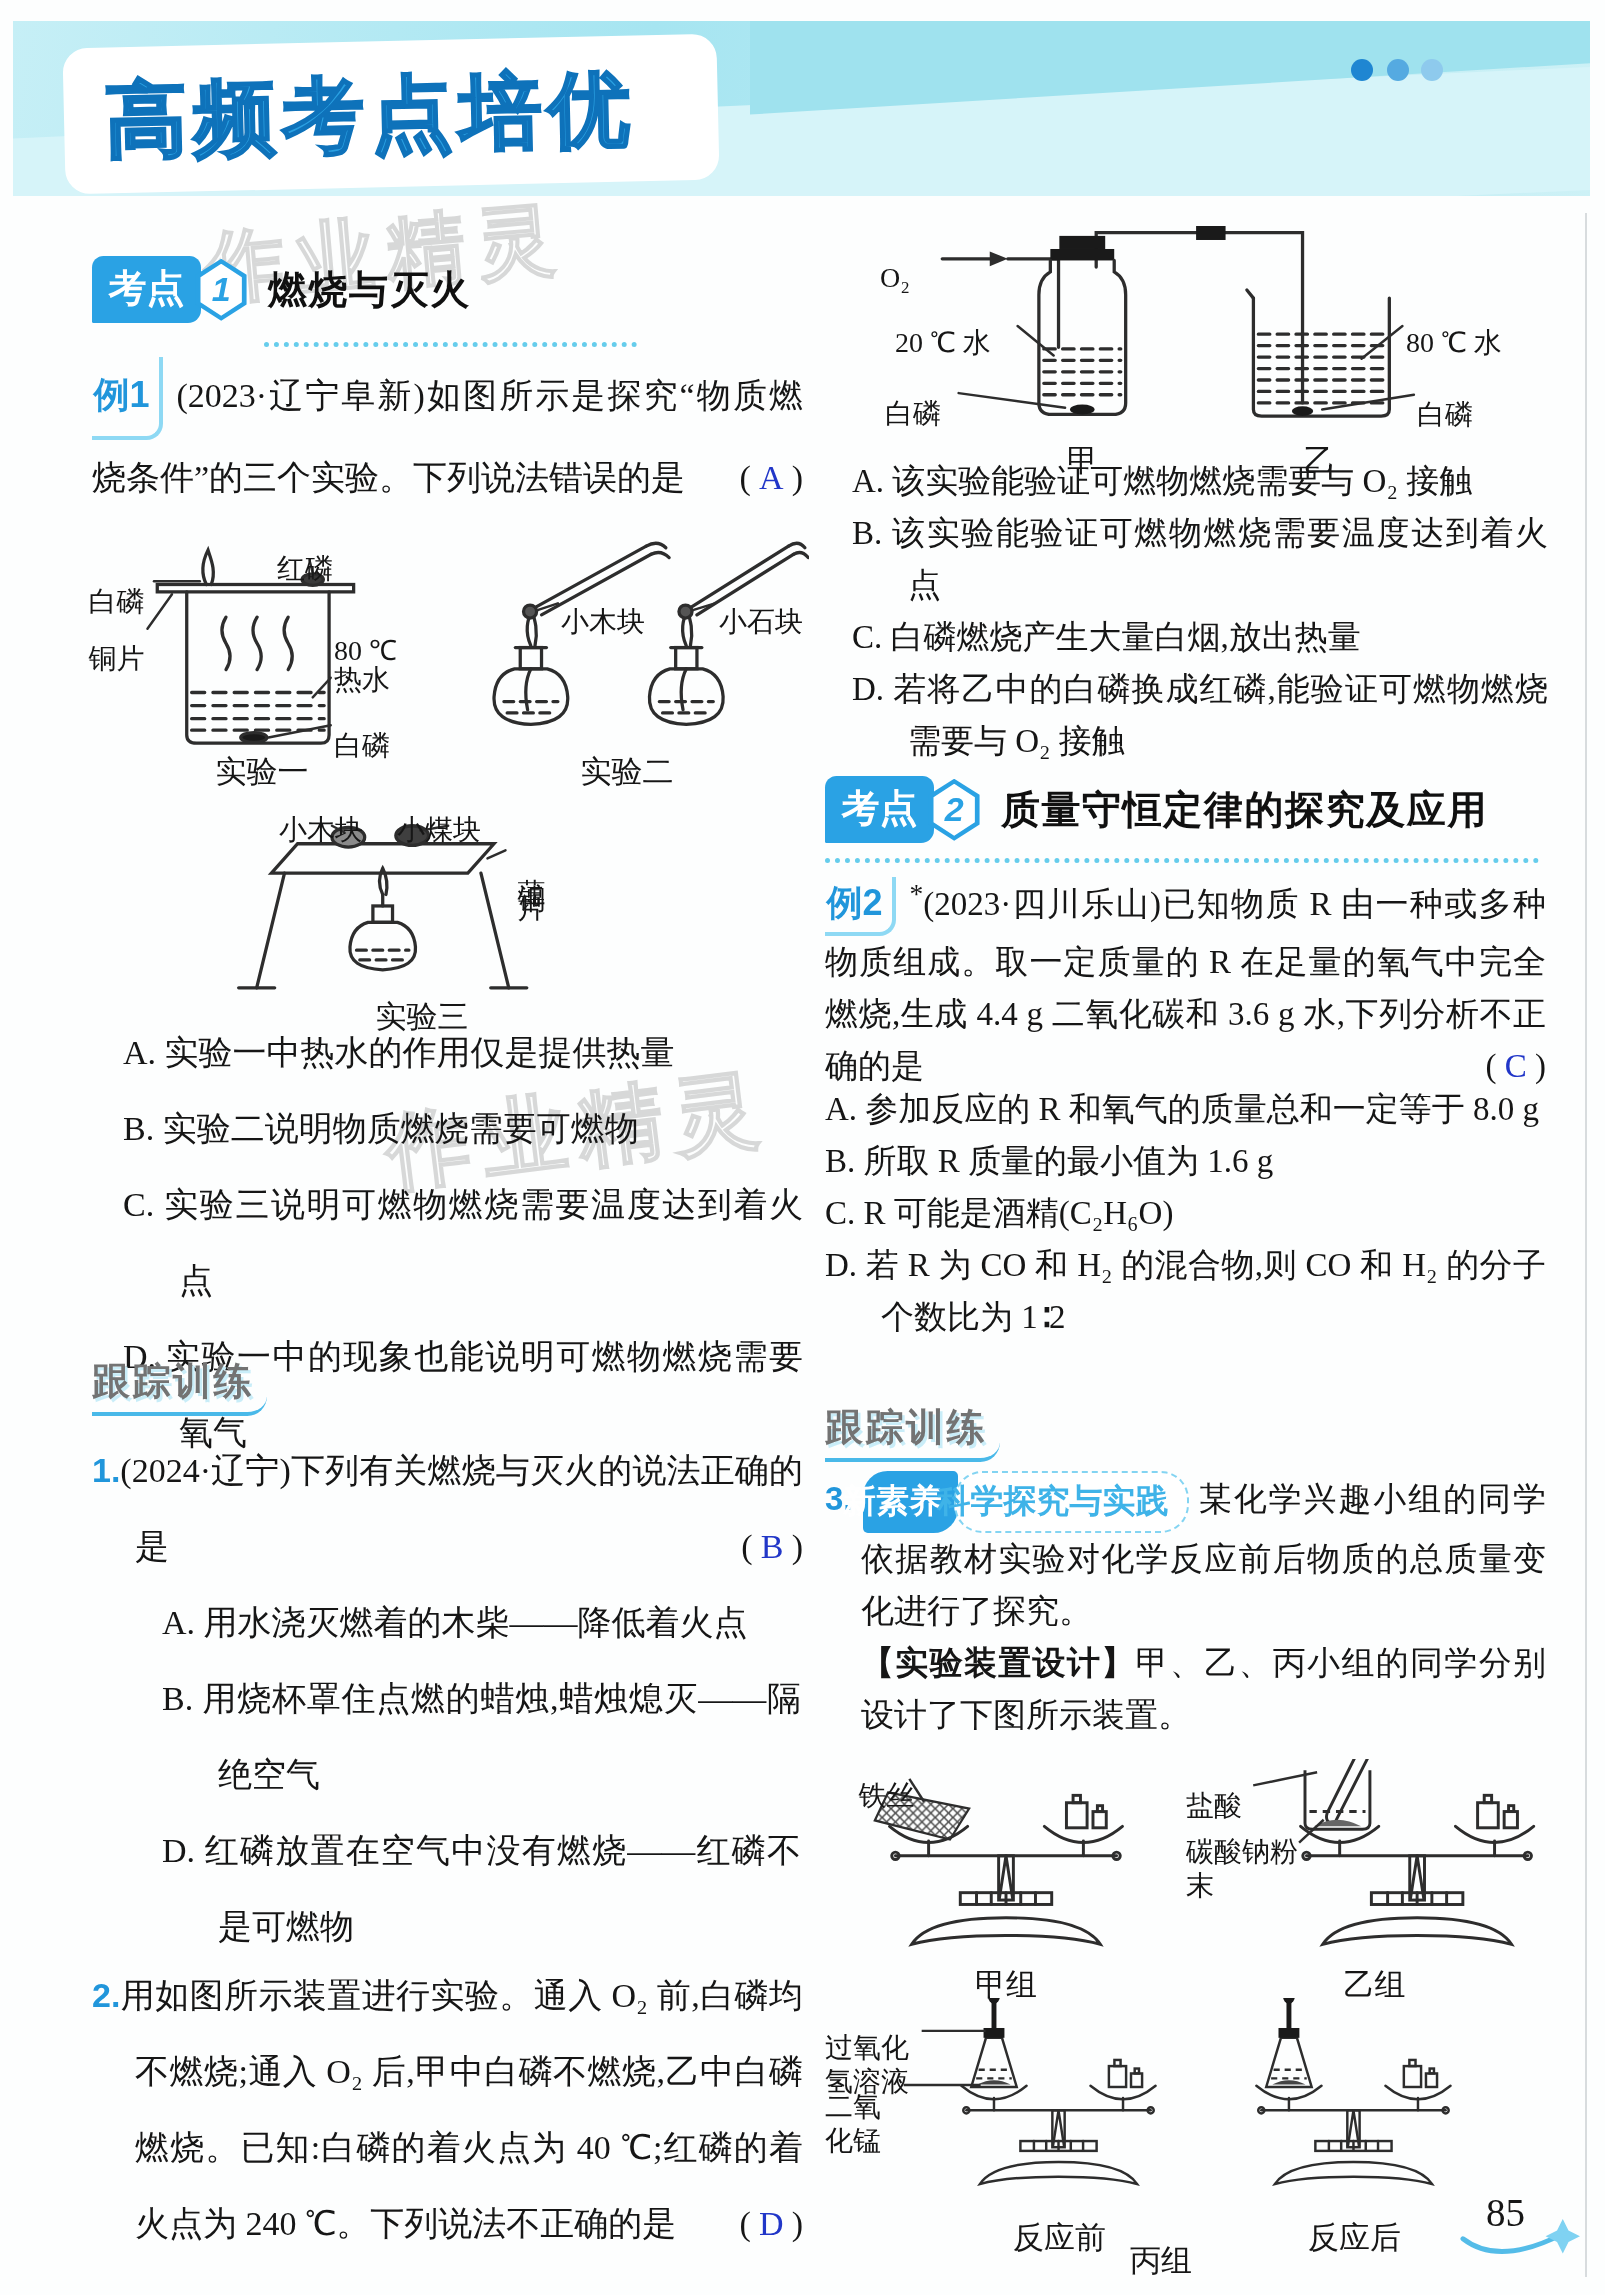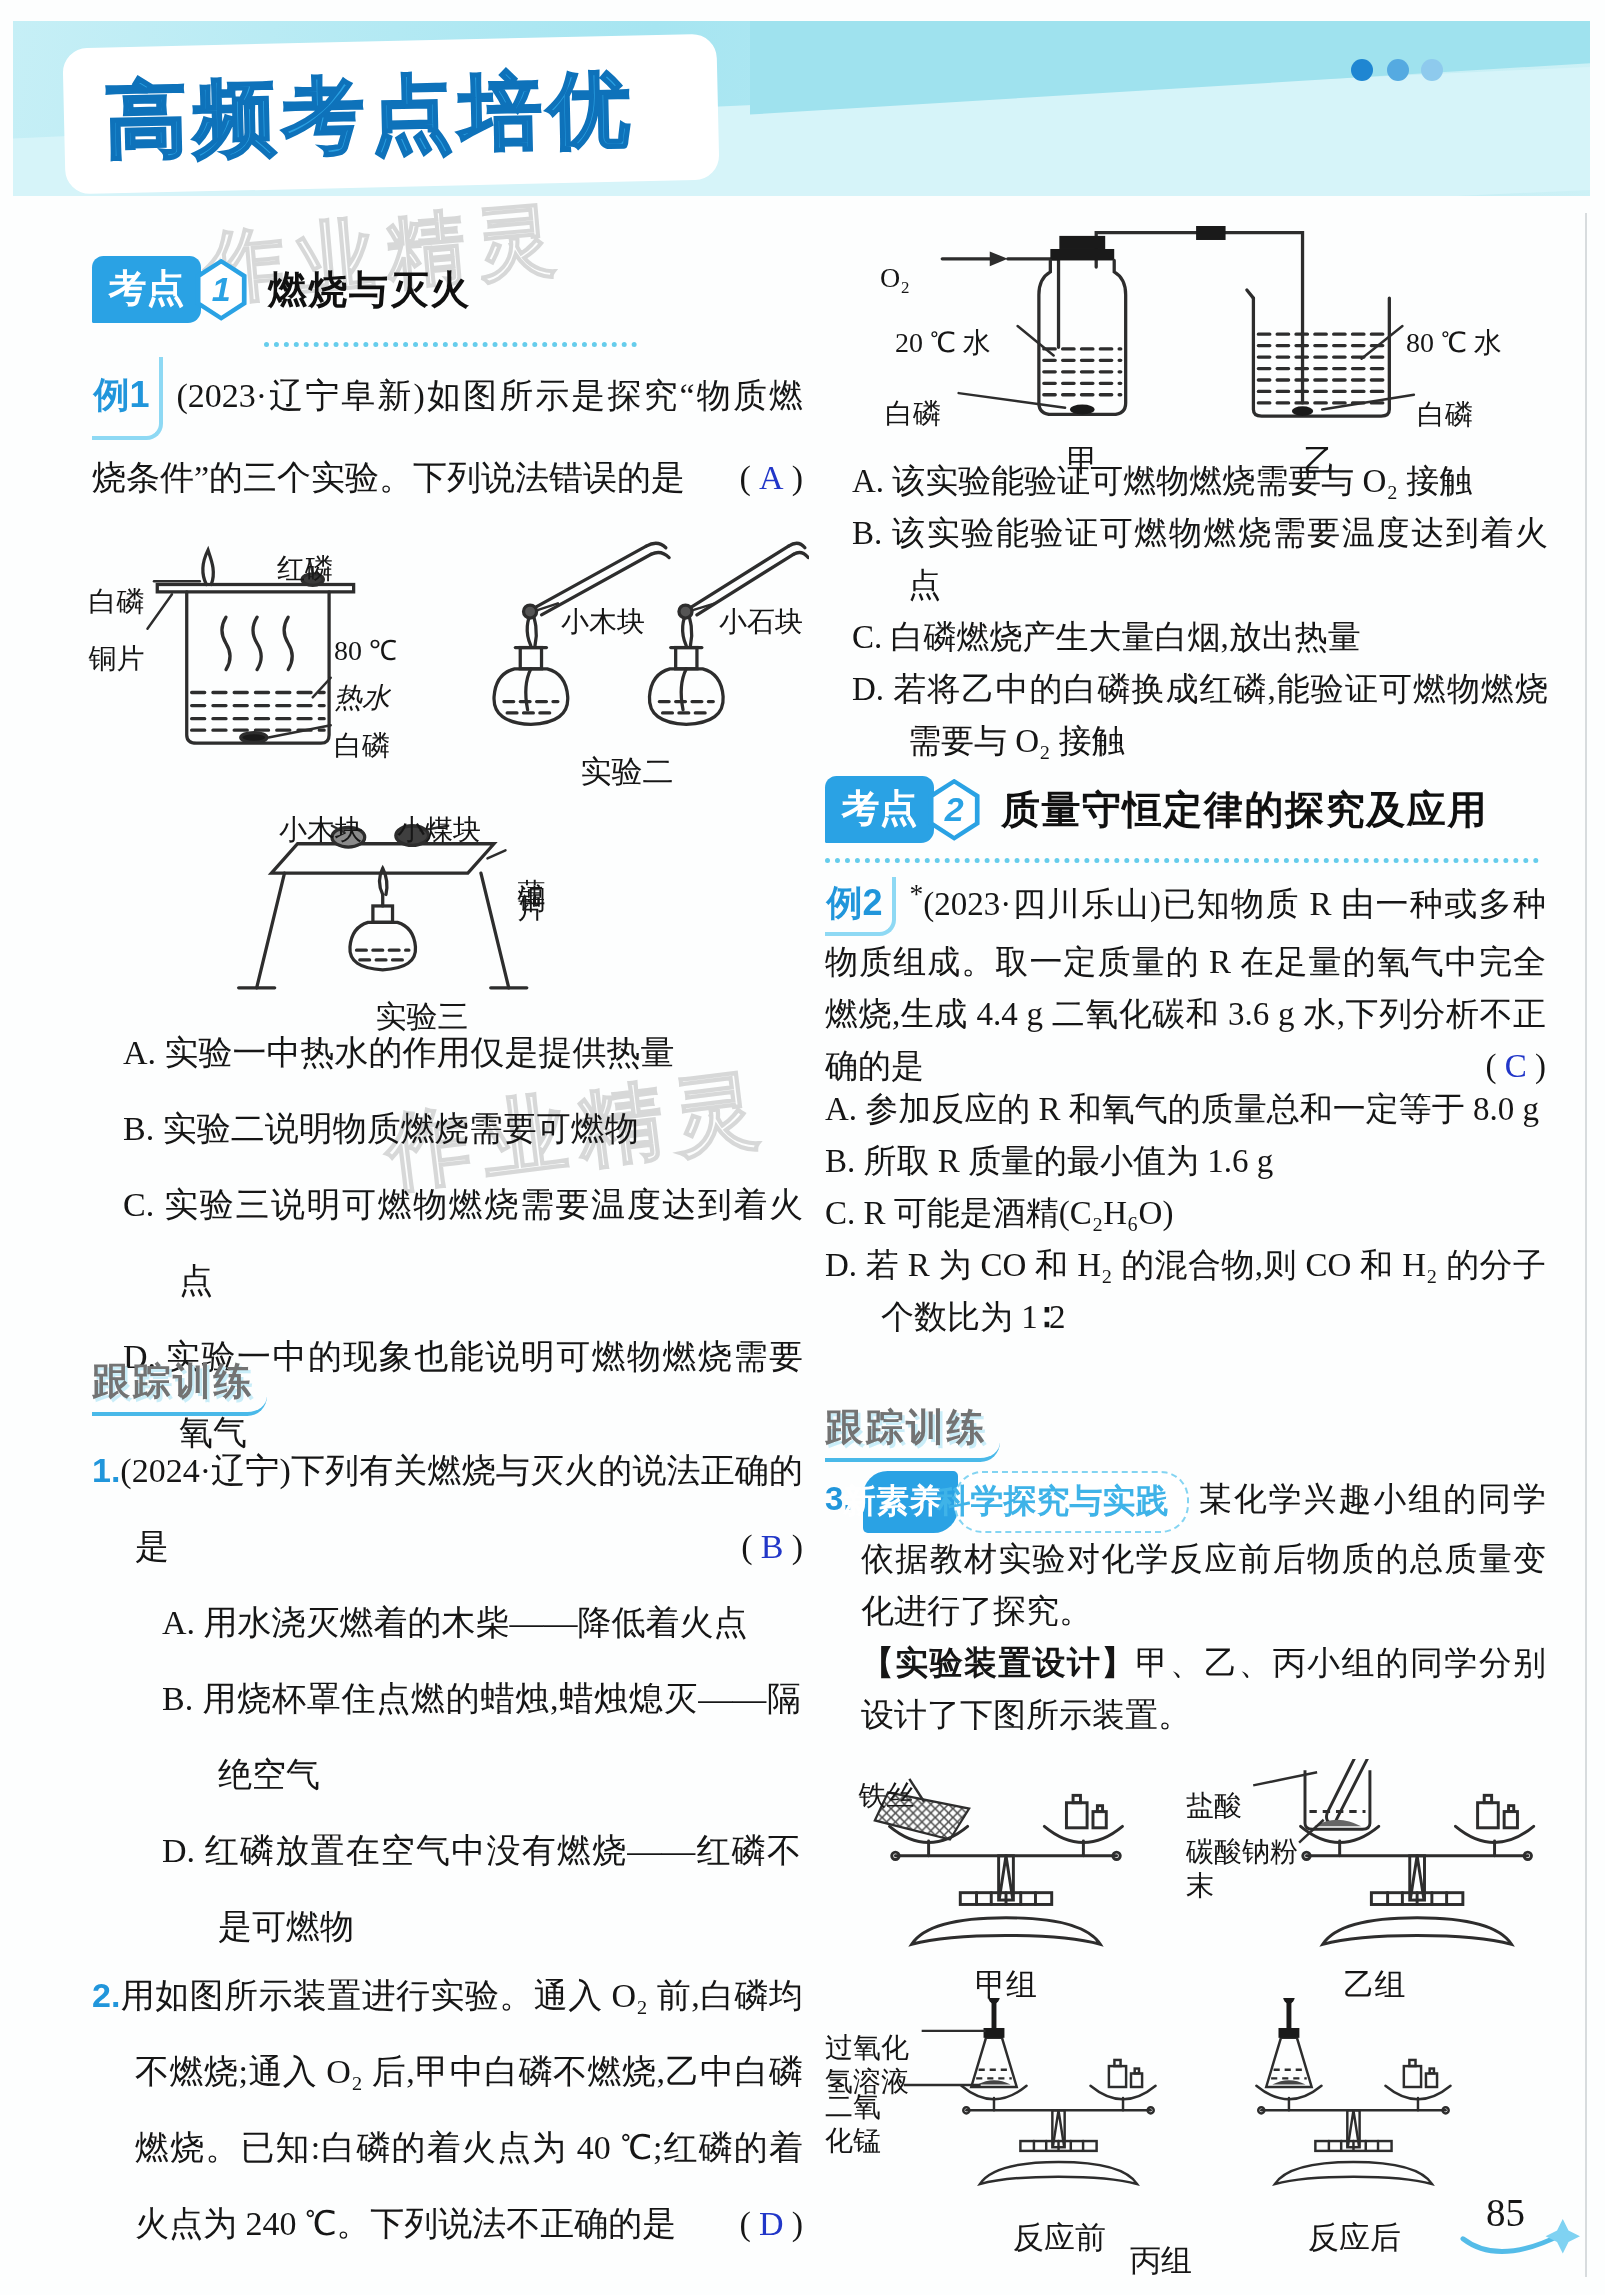--- a/index.html
+++ b/index.html
@@ -152,22 +152,23 @@
       <line x1="88" y1="60" x2="144" y2="60" stroke-width="3"></line>
       <line x1="278" y1="34" x2="282" y2="50" stroke-width="3"></line>
       <line x1="80" y1="118" x2="110" y2="76" stroke-width="3"></line>
       <line x1="304" y1="178" x2="282" y2="202" stroke-width="3"></line>
       <line x1="304" y1="236" x2="228" y2="251" stroke-width="3"></line>
     </svg>
     <div class="flabel" style="left:195px;top:0px;">红磷</div>
     <div class="flabel" style="left:6.6px;top:33px;">白磷</div>
     <div class="flabel" style="left:6.6px;top:90px;">铜片</div>
     <div class="flabel" style="left:252px;top:82px;">80 ℃</div>
-    <div class="flabel" style="left:252px;top:129px;font-style:italic;">热水</div>
+    <div class="flabel" style="left:252px;top:111px;">热水</div>
     <div class="flabel" style="left:252px;top:177px;">白磷</div>
+    <div class="fcap" style="top:219px;">实验一</div>
   </div>
 
   <div class="fig" style="left:445px;top:528px;width:364px;height:262px;">
     <svg width="364" height="262" viewBox="0 0 445 320" fill="none" stroke="#2d2d2d" stroke-width="4" stroke-linecap="round">
       <path d="M85,172 Q62,178 60,206 Q58,238 105,240 Q152,238 150,206 Q148,178 125,172 Z"></path>
       <rect x="92" y="146" width="26" height="26"></rect>
         <line x1="86" y1="146" x2="124" y2="146"></line>
       <path d="M105,172 q-10,20 -4,50"></path>
       <line x1="72" y1="212" x2="138" y2="212" stroke-dasharray="12 8"></line>
       <line x1="76" y1="226" x2="134" y2="226" stroke-dasharray="12 8"></line>

